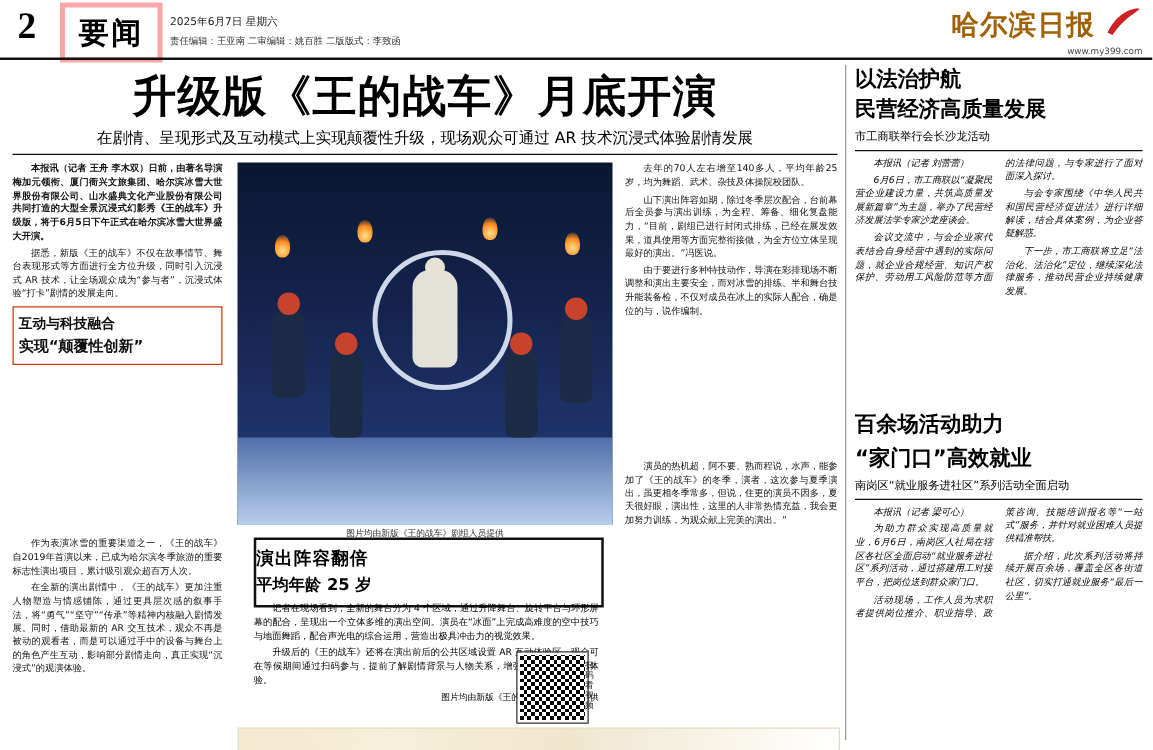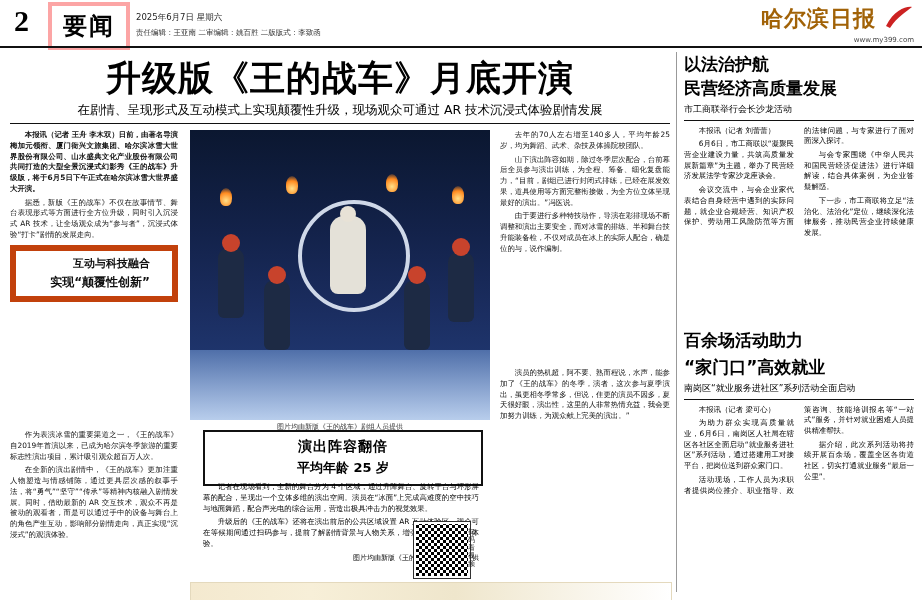--- a/index.html
+++ b/index.html
@@ -214,38 +214,38 @@
     left: 180px; top: 292px;
     width: 300px;
     text-align: center;
     font-size: 7px;
     color: #333;
     font-family: "DejaVu Sans", sans-serif;
   }
 
   
   .inbox {
-    border: 6px solid #c2410c;
-    padding: 5px 22px;
+    border: 1px solid #c2410c;
+    padding: 5px 4px;
     margin: 4px 0 6px 0;
-    text-align: right;
+    text-align: left;
     font-weight: bold;
     font-family: "DejaVu Sans", sans-serif;
   }
   .inbox .l1 { font-size: 11px; margin-bottom: 2px; }
   .inbox .l2 { font-size: 12px; }
 
   
   .statbox {
     position: absolute;
     left: 193px; top: 300px;
     width: 276px;
     border: 2px solid #111;
     padding: 6px 0 7px 0;
-    text-align: center;
+    text-align: left;
     font-family: "DejaVu Sans", sans-serif;
   }
   .statbox .s1 { font-size: 14px; font-weight: bold; letter-spacing: 1px; }
   .statbox .s2 { font-size: 13px; font-weight: bold; margin-top: 3px; }
 
   .c3 {
     position: absolute;
     left: 193px; top: 352px;
     width: 276px;
     font-size: 7.4px;
@@ -310,20 +310,21 @@
     background: #111;
     margin: 4px 0 5px 0;
   }
   .r-body {
     font-size: 7.4px;
     line-height: 1.45;
     text-align: justify;
     font-family: "DejaVu Sans", sans-serif;
     column-count: 2;
     column-gap: 10px;
+    font-style: italic;
   }
   .r-body p { margin: 0 0 3px 0; text-indent: 2em; }
   .r-head2 {
     font-size: 17px;
     font-weight: bold;
     line-height: 1.25;
     font-family: "DejaVu Sans", sans-serif;
     margin: 6px 0 3px 0;
   }
   .r-sub2 {

